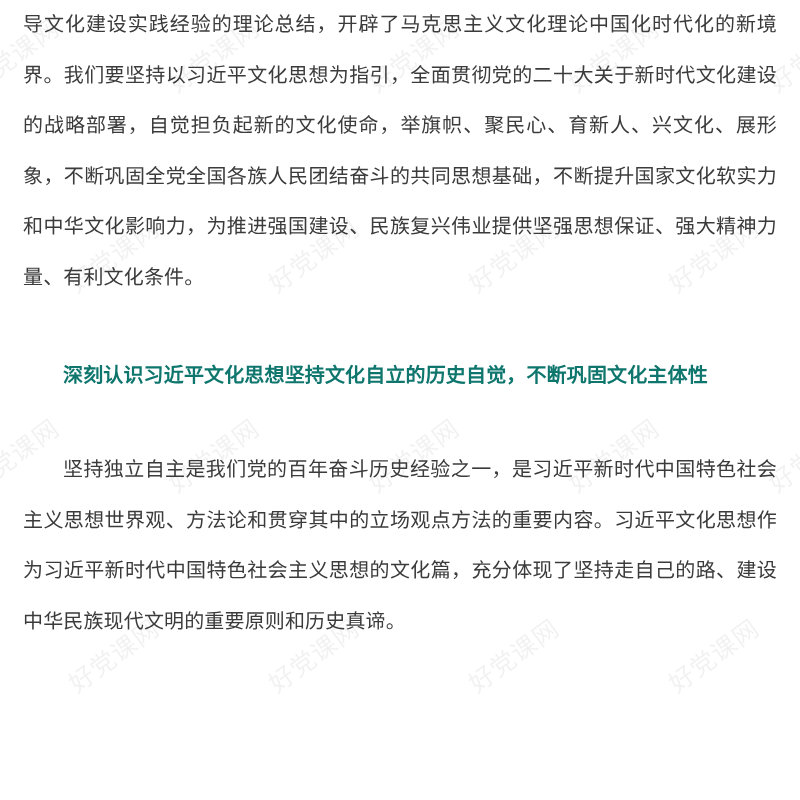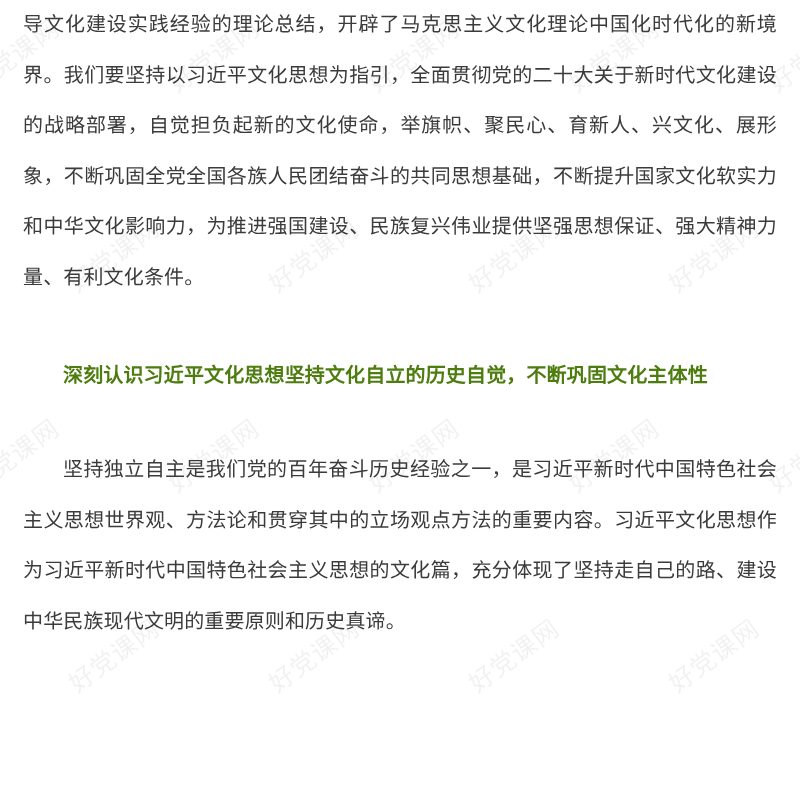--- a/index.html
+++ b/index.html
@@ -67,21 +67,21 @@
     text-indent: 2em;
   }
 
   .doc-paragraph.no-indent {
     text-indent: 0;
   }
 
   .doc-heading {
     text-indent: 2em;
     font-weight: bold;
-    color: #4d7c0f;
+    color: #0f766e;
   }
 
   .doc-spacer {
     height: 47px;
   }
   .doc-spacer-sm {
     height: 44px;
   }
 
   

